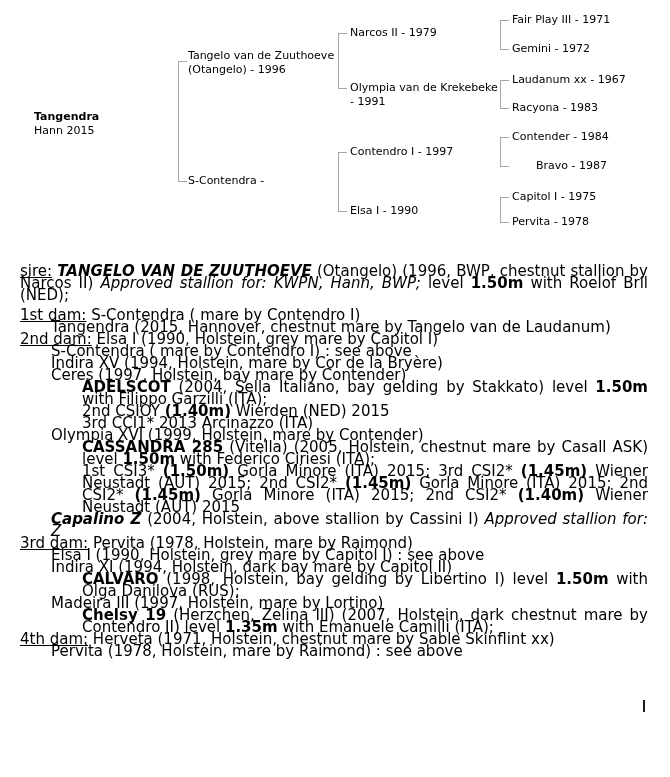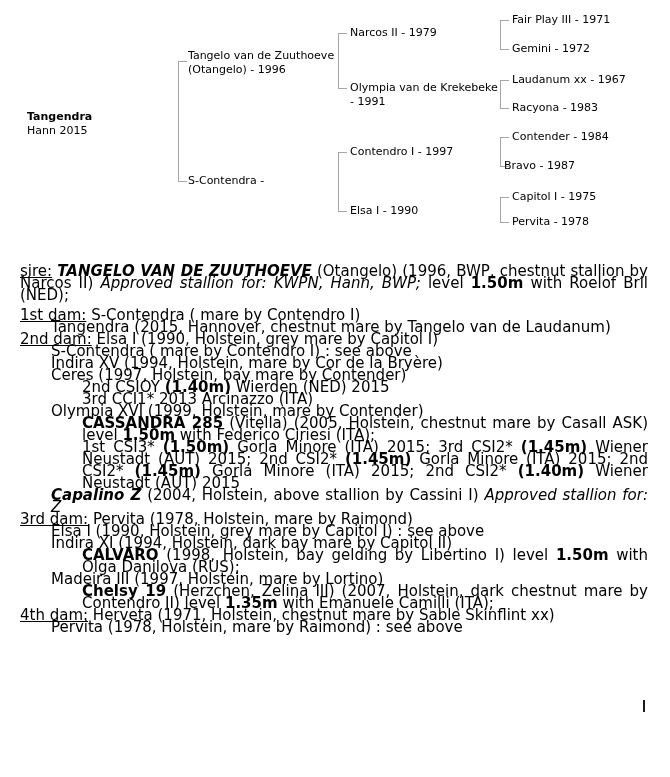--- a/index.html
+++ b/index.html
@@ -55,21 +55,21 @@
     <div class="hl" style="left: 500px; top: 108px; width: 9px; background: rgb(166, 166, 166);"></div>
 
     <div class="vl" style="left: 500px; top: 137px; height: 29px; background: rgb(166, 166, 166);"></div>
     <div class="hl" style="left: 500px; top: 137px; width: 9px; background: rgb(166, 166, 166);"></div>
     <div class="hl" style="left: 500px; top: 166px; width: 9px; background: rgb(166, 166, 166);"></div>
 
     <div class="vl" style="left: 500px; top: 197px; height: 25px; background: rgb(166, 166, 166);"></div>
     <div class="hl" style="left: 500px; top: 197px; width: 9px; background: rgb(166, 166, 166);"></div>
     <div class="hl" style="left: 500px; top: 222px; width: 9px; background: rgb(166, 166, 166);"></div>
 
-    <div class="node" style="left:27px;top:110px">
+    <div class="node" style="left:34px;top:110px">
       <div class="bold">Tangendra</div>
       <div>Hann 2015</div>
     </div>
 
     <div class="node" style="left:188px;top:49px">
       <div>Tangelo van de Zuuthoeve</div>
       <div>(Otangelo) - 1996</div>
     </div>
     <div class="node" style="left:188px;top:174px">S-Contendra -</div>
 
@@ -79,33 +79,34 @@
       <div>- 1991</div>
     </div>
     <div class="node" style="left:350px;top:145px">Contendro I - 1997</div>
     <div class="node" style="left:350px;top:204px">Elsa I - 1990</div>
 
     <div class="node" style="left:512px;top:13px">Fair Play III - 1971</div>
     <div class="node" style="left:512px;top:42px">Gemini - 1972</div>
     <div class="node" style="left:512px;top:73px">Laudanum xx - 1967</div>
     <div class="node" style="left:512px;top:101px">Racyona - 1983</div>
     <div class="node" style="left:512px;top:130px">Contender - 1984</div>
-    <div class="node" style="left:504px;top:159px">Bravo - 1987</div>
+    <div class="node" style="left:536px;top:159px">Bravo - 1987</div>
     <div class="node" style="left:512px;top:190px">Capitol I - 1975</div>
     <div class="node" style="left:512px;top:215px">Pervita - 1978</div>
   </div>
 
   <div class="report">
       <p class="rp"><span class="u">sire:</span><span> </span><span class="b i">TANGELO VAN DE ZUUTHOEVE</span><span> (Otangelo) (1996, BWP, chestnut stallion by Narcos II) </span><span class="i">Approved stallion for: KWPN, Hann, BWP;</span><span> level </span><span class="b">1.50m</span><span> with Roelof Bril (NED);</span></p>
       <p class="rp gap"><span class="u">1st dam:</span><span> S-Contendra ( mare by Contendro I)</span></p>
       <p class="rp ind1"><span>Tangendra (2015, Hannover, chestnut mare by Tangelo van de Laudanum)</span></p>
       <p class="rp"><span class="u">2nd dam:</span><span> Elsa I (1990, Holstein, grey mare by Capitol I)</span></p>
       <p class="rp ind1"><span>S-Contendra ( mare by Contendro I) : see above</span></p>
       <p class="rp ind1"><span>Indira XV (1994, Holstein, mare by Cor de la Bryère)</span></p>
       <p class="rp ind1"><span>Ceres (1997, Holstein, bay mare by Contender)</span></p>
+      <p class="rp ind2"><span class="b">ADELSCOT</span><span> (2004, Sella Italiano, bay gelding by Stakkato) level </span><span class="b">1.50m</span><span> with Filippo Garzilli (ITA);</span></p>
       <p class="rp ind2"><span>2nd CSIOY </span><span class="b">(1.40m)</span><span> Wierden (NED) 2015</span></p>
       <p class="rp ind2"><span>3rd CCI1* 2013 Arcinazzo (ITA)</span></p>
       <p class="rp ind1"><span>Olympia XVI (1999, Holstein, mare by Contender)</span></p>
       <p class="rp ind2"><span class="b">CASSANDRA 285</span><span> (Vitella) (2005, Holstein, chestnut mare by Casall ASK) level </span><span class="b">1.50m</span><span> with Federico Ciriesi (ITA);</span></p>
       <p class="rp ind2"><span>1st CSI3* </span><span class="b">(1.50m)</span><span> Gorla Minore (ITA) 2015; 3rd CSI2* </span><span class="b">(1.45m)</span><span> Wiener Neustadt (AUT) 2015; 2nd CSI2* </span><span class="b">(1.45m)</span><span> Gorla Minore (ITA) 2015; 2nd CSI2* </span><span class="b">(1.45m)</span><span> Gorla Minore (ITA) 2015; 2nd CSI2* </span><span class="b">(1.40m)</span><span> Wiener Neustadt (AUT) 2015</span></p>
       <p class="rp ind1"><span class="b i">Capalino Z</span><span> (2004, Holstein, above stallion by Cassini I) </span><span class="i">Approved stallion for: Z</span></p>
       <p class="rp"><span class="u">3rd dam:</span><span> Pervita (1978, Holstein, mare by Raimond)</span></p>
       <p class="rp ind1"><span>Elsa I (1990, Holstein, grey mare by Capitol I) : see above</span></p>
       <p class="rp ind1"><span>Indira XI (1994, Holstein, dark bay mare by Capitol II)</span></p>
       <p class="rp ind2"><span class="b">CALVARO</span><span> (1998, Holstein, bay gelding by Libertino I) level </span><span class="b">1.50m</span><span> with Olga Danilova (RUS);</span></p>

